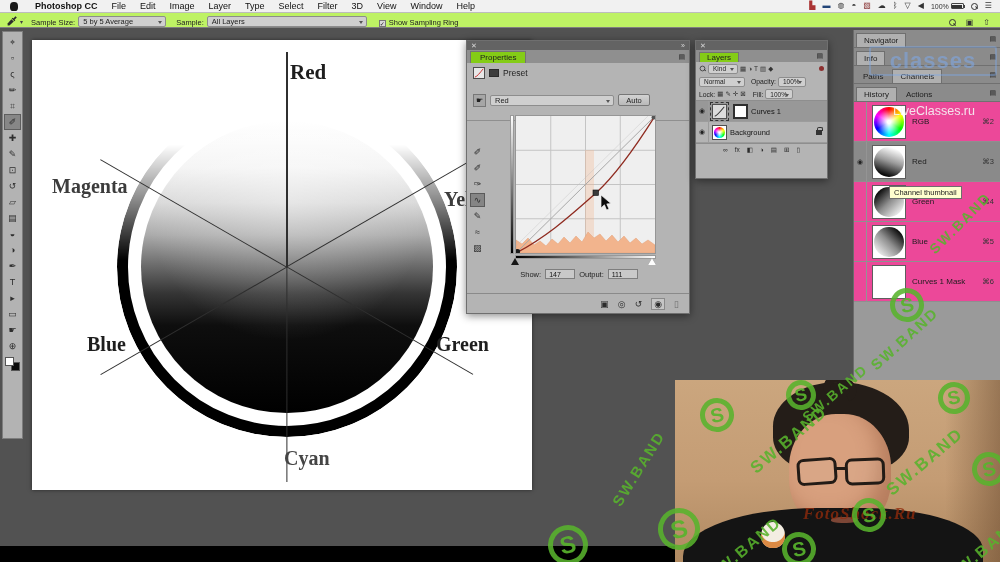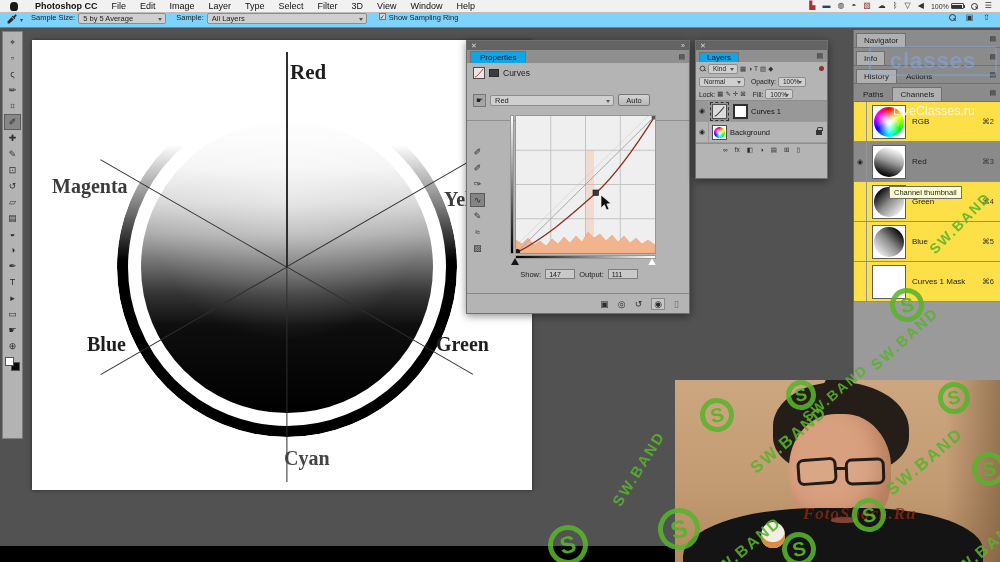--- a/index.html
+++ b/index.html
@@ -18,22 +18,22 @@
   #menubar .status .glyph { font-size:8px; line-height:1; }
   .search-ico { display:inline-block; width:7px; height:7px; position:relative; }
   .search-ico::before { content:""; position:absolute; left:0; top:0; width:5px; height:5px; border:1.2px solid #333; border-radius:50%; }
   .search-ico::after { content:""; position:absolute; left:4.6px; top:4.6px; width:3px; height:1.2px; background:#333; transform:rotate(45deg); }
   .battery { display:inline-flex; align-items:center; gap:2px; }
   .battery .shell { width:13px; height:6px; border:1px solid #444; border-radius:1px; position:relative; }
   .battery .shell::before { content:""; position:absolute; inset:0.5px; background:#333; }
   .battery .shell::after { content:""; position:absolute; right:-2.5px; top:1.2px; width:1.5px; height:2.6px; background:#444; }
 
   
-  #optionsbar { position:absolute; left:0; top:13px; width:1000px; height:15px; background:#7dd3fc;
-    border-bottom:1px solid #808080; display:flex; align-items:flex-start; font-size:7.5px; color:#222; z-index:15; }
+  #optionsbar { position:absolute; left:0; top:13px; width:1000px; height:15px; background:#bef264;
+    border-bottom:1px solid #808080; display:flex; align-items:flex-end; font-size:7.5px; color:#222; z-index:15; }
   #optionsbar .tool-badge { display:flex; align-items:center; margin:0 8px 0 6px; }
   #optionsbar label { margin-right:3px; }
   .select-box { background:#cfcfcf; border:1px solid #8d8d8d; border-radius:2px; height:11px;
     display:inline-flex; align-items:center; padding:0 4px; position:relative; color:#222; }
   .select-box .caret { width:0; height:0; border-left:2.5px solid transparent; border-right:2.5px solid transparent;
     border-top:3px solid #555; position:absolute; right:3px; top:4px; }
   .checkbox { width:7px; height:7px; border:1px solid #777; background:#d8d8d8; display:inline-flex;
     align-items:center; justify-content:center; font-size:6px; color:#222; margin-right:3px; }
   #optionsbar .right-icons { margin-left:auto; display:flex; align-items:center; gap:10px; margin-right:10px; font-size:8px; color:#333; }
 
@@ -62,21 +62,21 @@
   .wheel-disc::after { content:""; position:absolute; inset:0; border-radius:50%;
     background:radial-gradient(circle at 50% 26%, rgba(255,255,255,.35), rgba(255,255,255,0) 55%); }
   .wheel-label { position:absolute; font-family:"Liberation Serif", serif; font-weight:bold; color:#1e1e1e; }
 
   
   .fpanel { position:absolute; background:#b4b4b4; border:1px solid #6f6f6f; box-shadow:0 2px 8px rgba(0,0,0,.45); z-index:10; }
   .panel-titlebar { height:9px; background:#636363; display:flex; align-items:center; color:#d8d8d8; font-size:7px; padding:0 4px; }
   .panel-titlebar .close { line-height:1; font-size:7px; }
   .panel-titlebar .collapse { margin-left:auto; font-size:7px; }
   .tab-row { height:13px; background:#8f8f8f; display:flex; align-items:flex-end; font-size:8px; color:#1d1d1d; }
-  .tab-row .tab { background:#0ea5e9; padding:1px 9px 1px 9px; border:1px solid #737373; border-bottom:none; margin-left:3px;margin-top:27px; }
+  .tab-row .tab { background:#84cc16; padding:1px 9px 1px 9px; border:1px solid #737373; border-bottom:none; margin-left:3px;margin-top:27px; }
   .tab-row .pmenu { margin-left:auto; margin-right:4px; font-size:7px; color:#2c2c2c; align-self:center; }
 
   
   #properties-panel { left:466px; top:40px; width:224px; height:274px; }
   #properties-panel .adj-row { display:flex; align-items:center; gap:4px; padding:4px 6px 2px 6px; font-size:8.5px; color:#1d1d1d; }
   .curves-badge { width:12px; height:12px; background:#e8e8e8; border:1px solid #4d4d4d; position:relative; overflow:hidden; }
   .curves-badge svg { position:absolute; inset:0; }
   .mini-dark-box { width:10px; height:8px; background:#3c3c3c; border:1px solid #2a2a2a; }
   #properties-panel .preset-row { display:flex; align-items:center; gap:4px; padding:3px 6px; font-size:7.5px; color:#222; }
   #properties-panel .channel-row { display:flex; align-items:center; gap:4px; padding:1px 6px 2px 6px; font-size:7.5px; }
@@ -125,21 +125,21 @@
   #layers-panel .lfooter { height:12px; display:flex; align-items:center; justify-content:center; gap:7px;
     font-size:6.5px; color:#2c2c2c; border-top:1px solid #8e8e8e; margin-top:0px; }
 
   
   #right-dock { position:absolute; left:853px; top:30px; width:147px; height:516px; background:#9a9a9a;
     border-left:1px solid #6b6b6b; z-index:4; font-size:8px; color:#1d1d1d; }
   .dock-header { height:18px; background:#8b8b8b; border-bottom:1px solid #707070; display:flex; align-items:flex-end; }
   .dock-header .dtab { padding:2px 7px; margin-left:2px; }
   .dock-header .dtab.active { background:#b0b0b0; border:1px solid #6f6f6f; border-bottom:none; }
   .dock-header .pmenu { margin-left:auto; margin-right:4px; font-size:7px; align-self:center; color:#2c2c2c; }
-  #channels-list { background:#fde047; }
+  #channels-list { background:#ec4899; }
   .channel-row { height:40px; display:flex; align-items:center; border-bottom:1px solid #8f8f8f; }
   .channel-row.selected { background:#8a8a8a; }
   .channel-row .c-eye { width:13px; align-self:stretch; border-right:1px solid #949494; display:flex; align-items:center; justify-content:center; font-size:7px; color:#222; }
   .c-thumb { width:34px; height:34px; background:#fff; border:1px solid #5e5e5e; margin:0 6px 0 5px; position:relative; flex:none; }
   .c-thumb .circ { position:absolute; inset:1px; border-radius:50%; }
   .c-name { font-size:8px; }
   .c-short { margin-left:auto; margin-right:6px; font-size:7.5px; color:#333; }
   .circ.rgb { background:conic-gradient(#f00,#ff0,#0f0,#0ff,#00f,#f0f,#f00); }
   .circ.rgb::after { content:""; position:absolute; inset:0; border-radius:50%; background:radial-gradient(circle,#fff 8%,rgba(255,255,255,0) 60%); }
   .circ.red { background:linear-gradient(200deg,#fff 12%,#9a9a9a 48%,#0b0b0b 85%); }
@@ -307,21 +307,21 @@
       <span class="tab">Properties</span>
       <span class="pmenu">▤</span>
     </div>
     <div class="adj-row">
       <span class="curves-badge">
         <svg viewBox="0 0 12 12">
             <path d="M1 11 C4 10 7 6 11 1" stroke="#c33" stroke-width="1.2" fill="none"></path>
           </svg>
       </span>
       <span class="mini-dark-box"></span>
-      <span>Curves</span>
+      <span>Preset</span>
     </div>
     <div class="channel-row">
       <span class="tat-box">☛</span>
       <span class="select-box" style="width:124px">
         <span>Red</span>
         <span class="caret"></span>
       </span>
       <span class="auto-btn">Auto</span>
     </div>
     <div class="curve-tools">
@@ -447,27 +447,27 @@
   <div id="right-dock">
     <div class="dock-header">
       <span class="dtab active">Navigator</span>
       <span class="pmenu">▤</span>
     </div>
     <div class="dock-header">
       <span class="dtab active">Info</span>
       <span class="pmenu">▤</span>
     </div>
     <div class="dock-header">
+      <span class="dtab">Paths</span>
+      <span class="dtab active">Channels</span>
+      <span class="pmenu">▤</span>
+    </div>
+    <div class="dock-header">
       <span class="dtab active">History</span>
       <span class="dtab">Actions</span>
-      <span class="pmenu">▤</span>
-    </div>
-    <div class="dock-header">
-      <span class="dtab">Paths</span>
-      <span class="dtab active">Channels</span>
       <span class="pmenu">▤</span>
     </div>
     <div id="channels-list">
       <div class="channel-row">
         <span class="c-eye"></span>
         <span class="c-thumb">
             <span class="circ rgb"></span>
           </span>
         <span class="c-name">RGB</span>
         <span class="c-short">⌘2</span>

